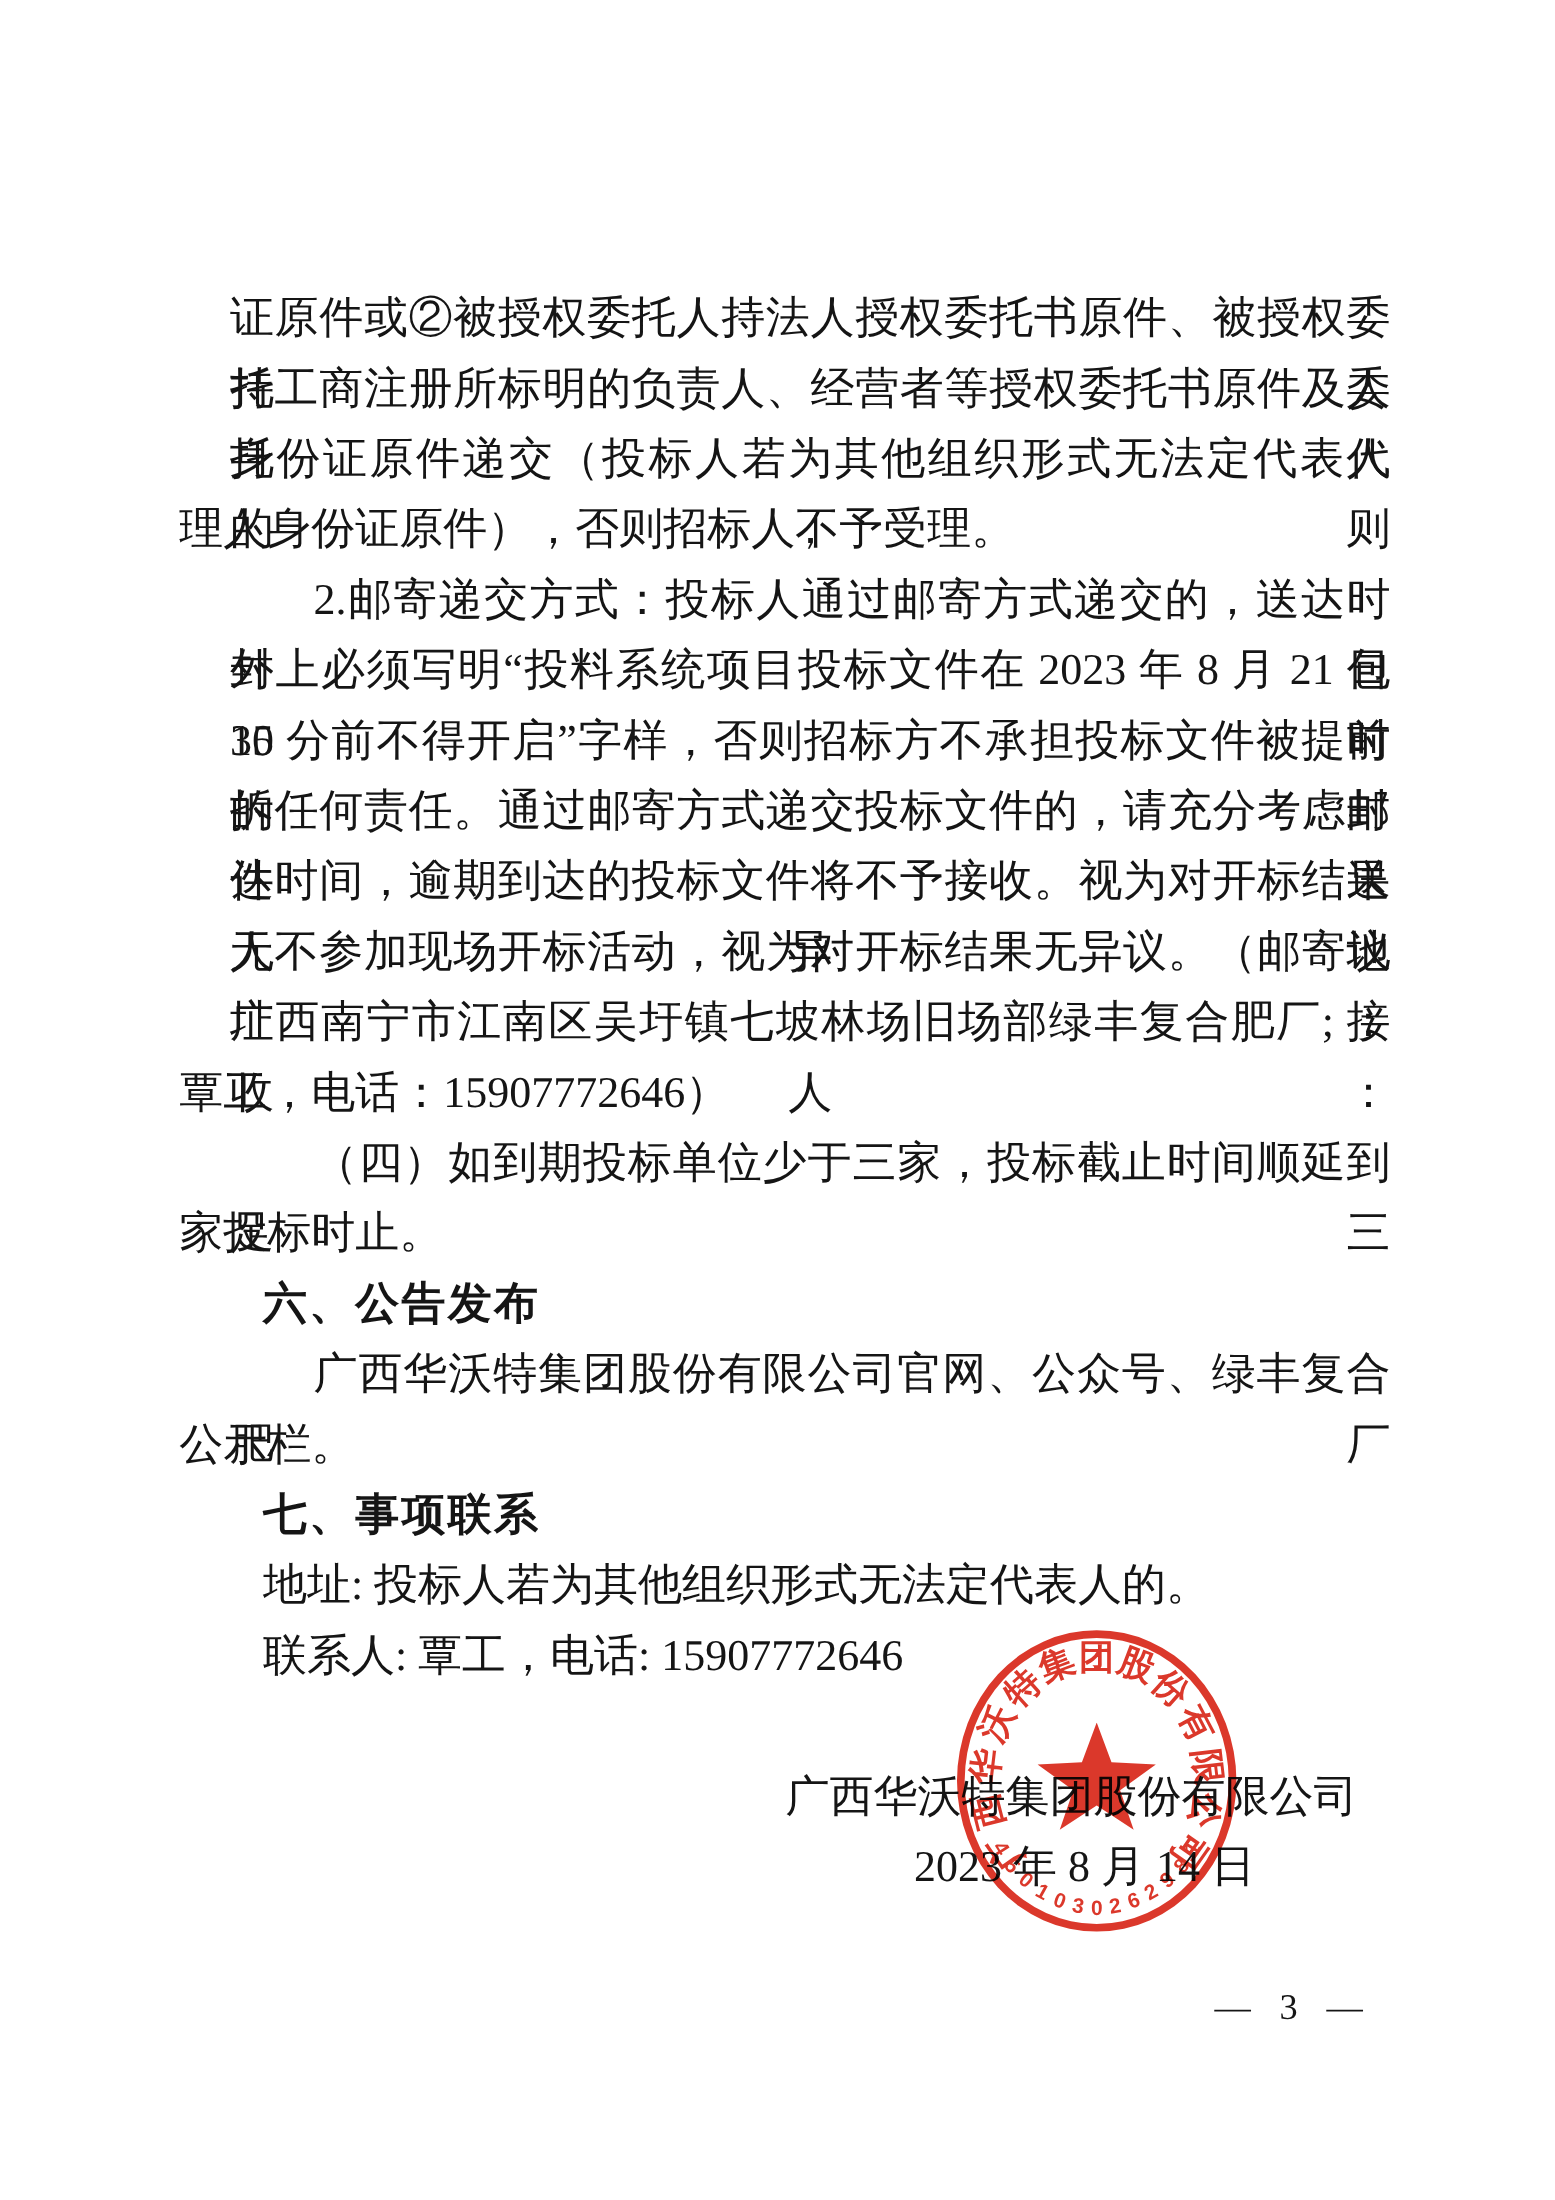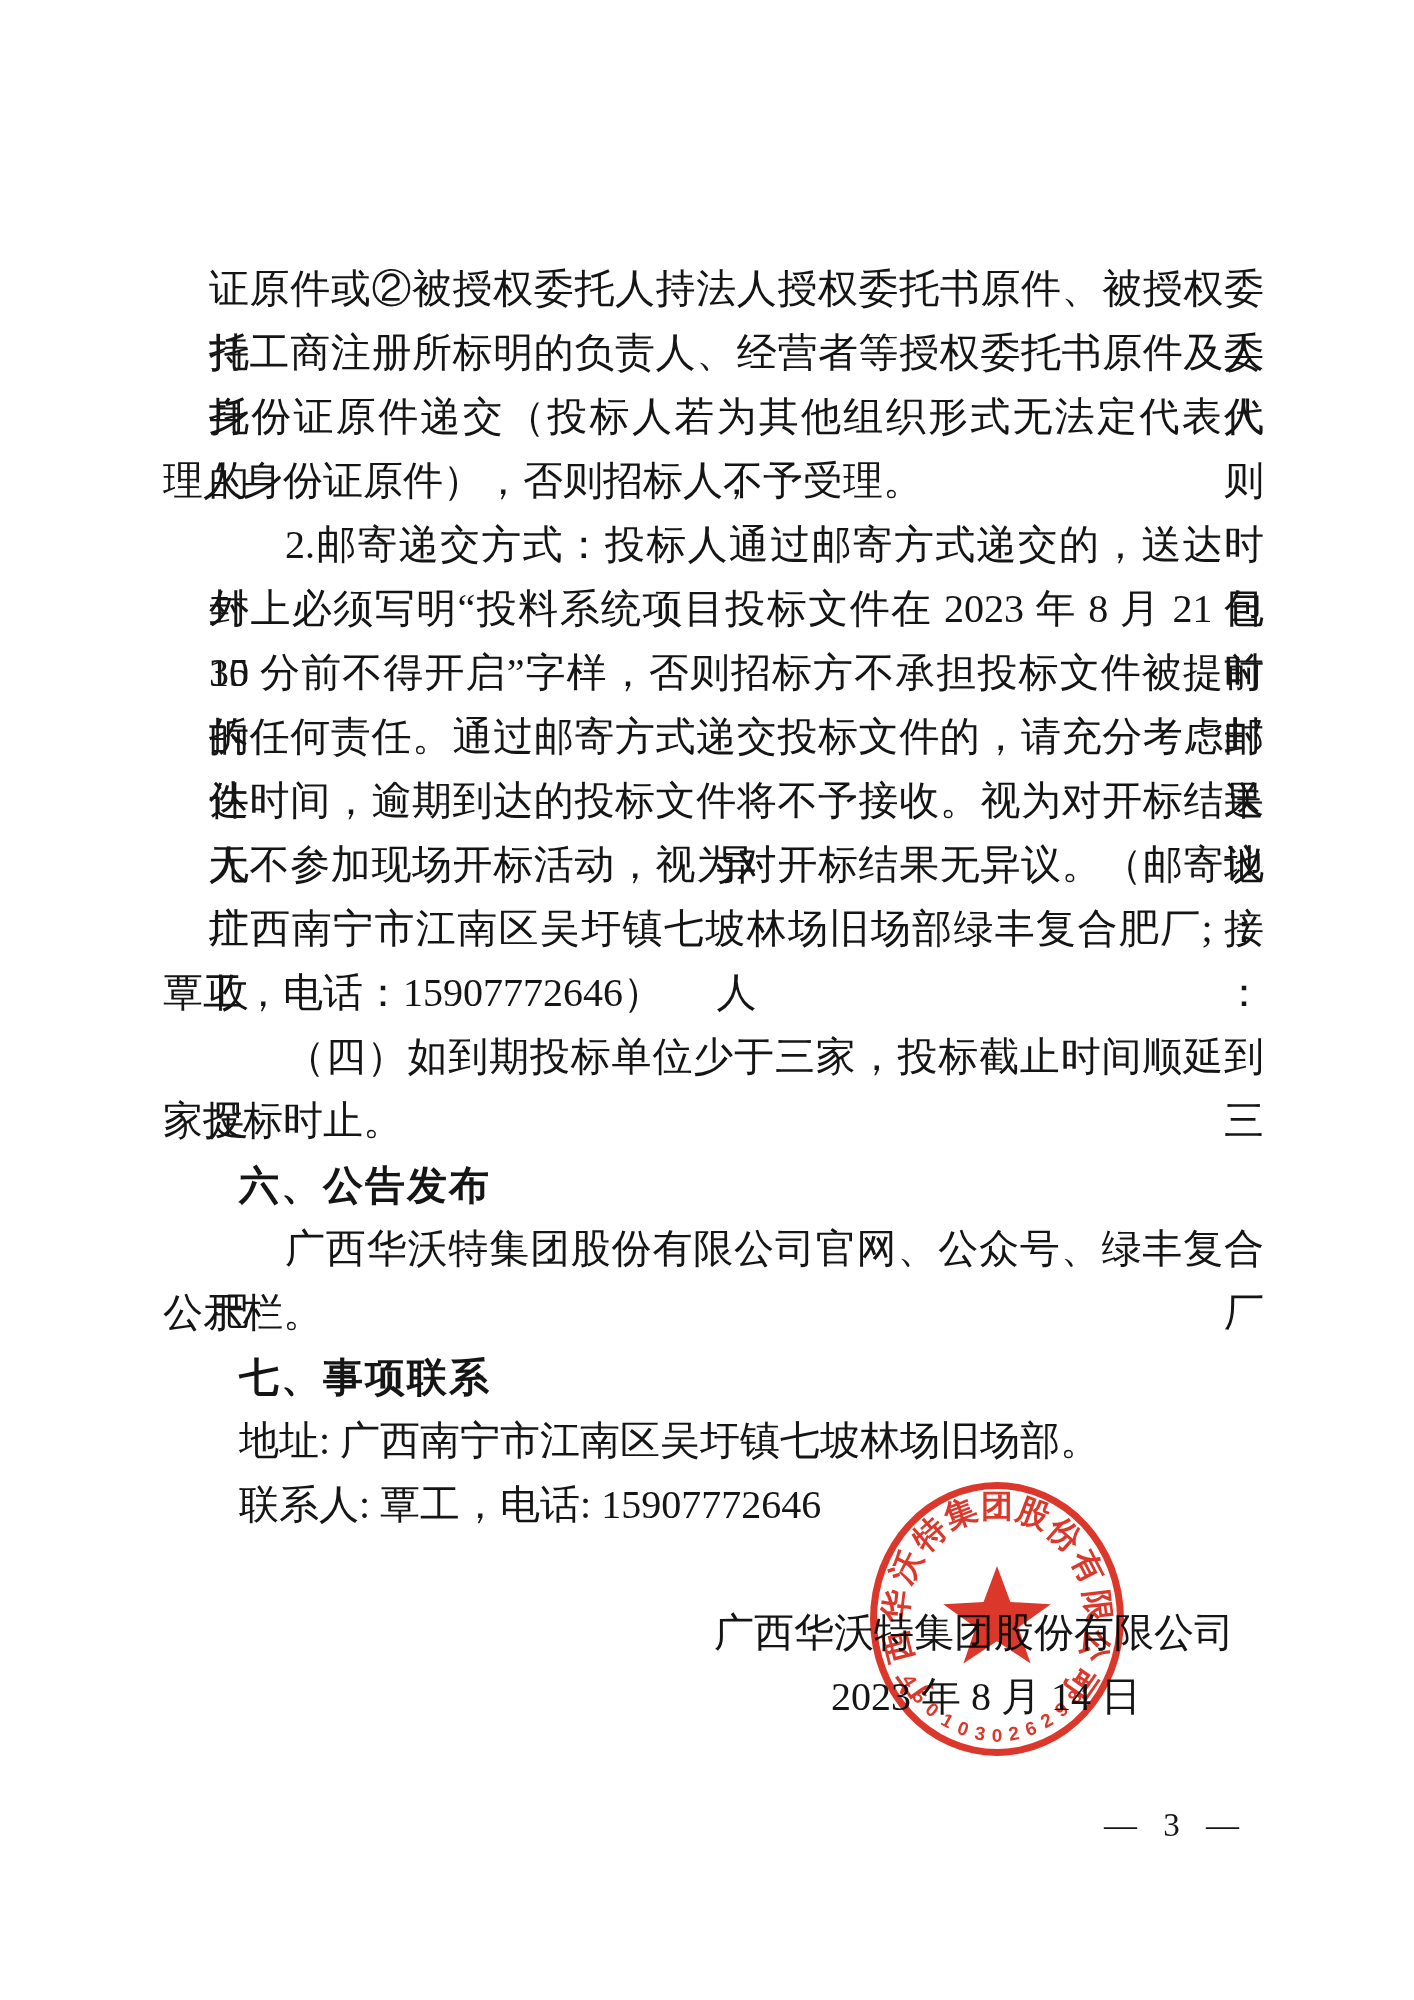--- a/index.html
+++ b/index.html
@@ -69,21 +69,21 @@
       <div class="line fill">达时间，逾期到达的投标文件将不予接收。视为对开标结果无异议</div>
       <div class="line fill">人不参加现场开标活动，视为对开标结果无异议。（邮寄地址：</div>
       <div class="line fill">广西南宁市江南区吴圩镇七坡林场旧场部绿丰复合肥厂; 接收人：</div>
       <div class="line">覃工，电话：15907772646）</div>
       <div class="line fill indent">（四）如到期投标单位少于三家，投标截止时间顺延到足三</div>
       <div class="line">家投标时止。</div>
       <div class="line indent bold">六、公告发布</div>
       <div class="line fill indent">广西华沃特集团股份有限公司官网、公众号、绿丰复合肥厂</div>
       <div class="line">公示栏。</div>
       <div class="line indent bold">七、事项联系</div>
-      <div class="line indent">地址: 广西南宁市江南区吴圩镇七坡林场旧场部。</div>
+      <div class="line indent">地址: 投标人若为其他组织形式无法定代表人的。</div>
       <div class="line indent">联系人: 覃工，电话: 15907772646</div>
       <div class="line">&nbsp;</div>
       <div class="line right" style="padding-right: 30px;">广西华沃特集团股份有限公司</div>
       <div class="line right" style="padding-right: 123px;">2023 年 8 月 14 日</div>
       <div class="line">&nbsp;</div>
       <div class="line right small" style="padding-right: 16px;">— 3 —</div>
     </div>
 
   <div class="seal">
     <div class="seal-ring" style="border-color: rgb(217, 41, 26);"></div>

